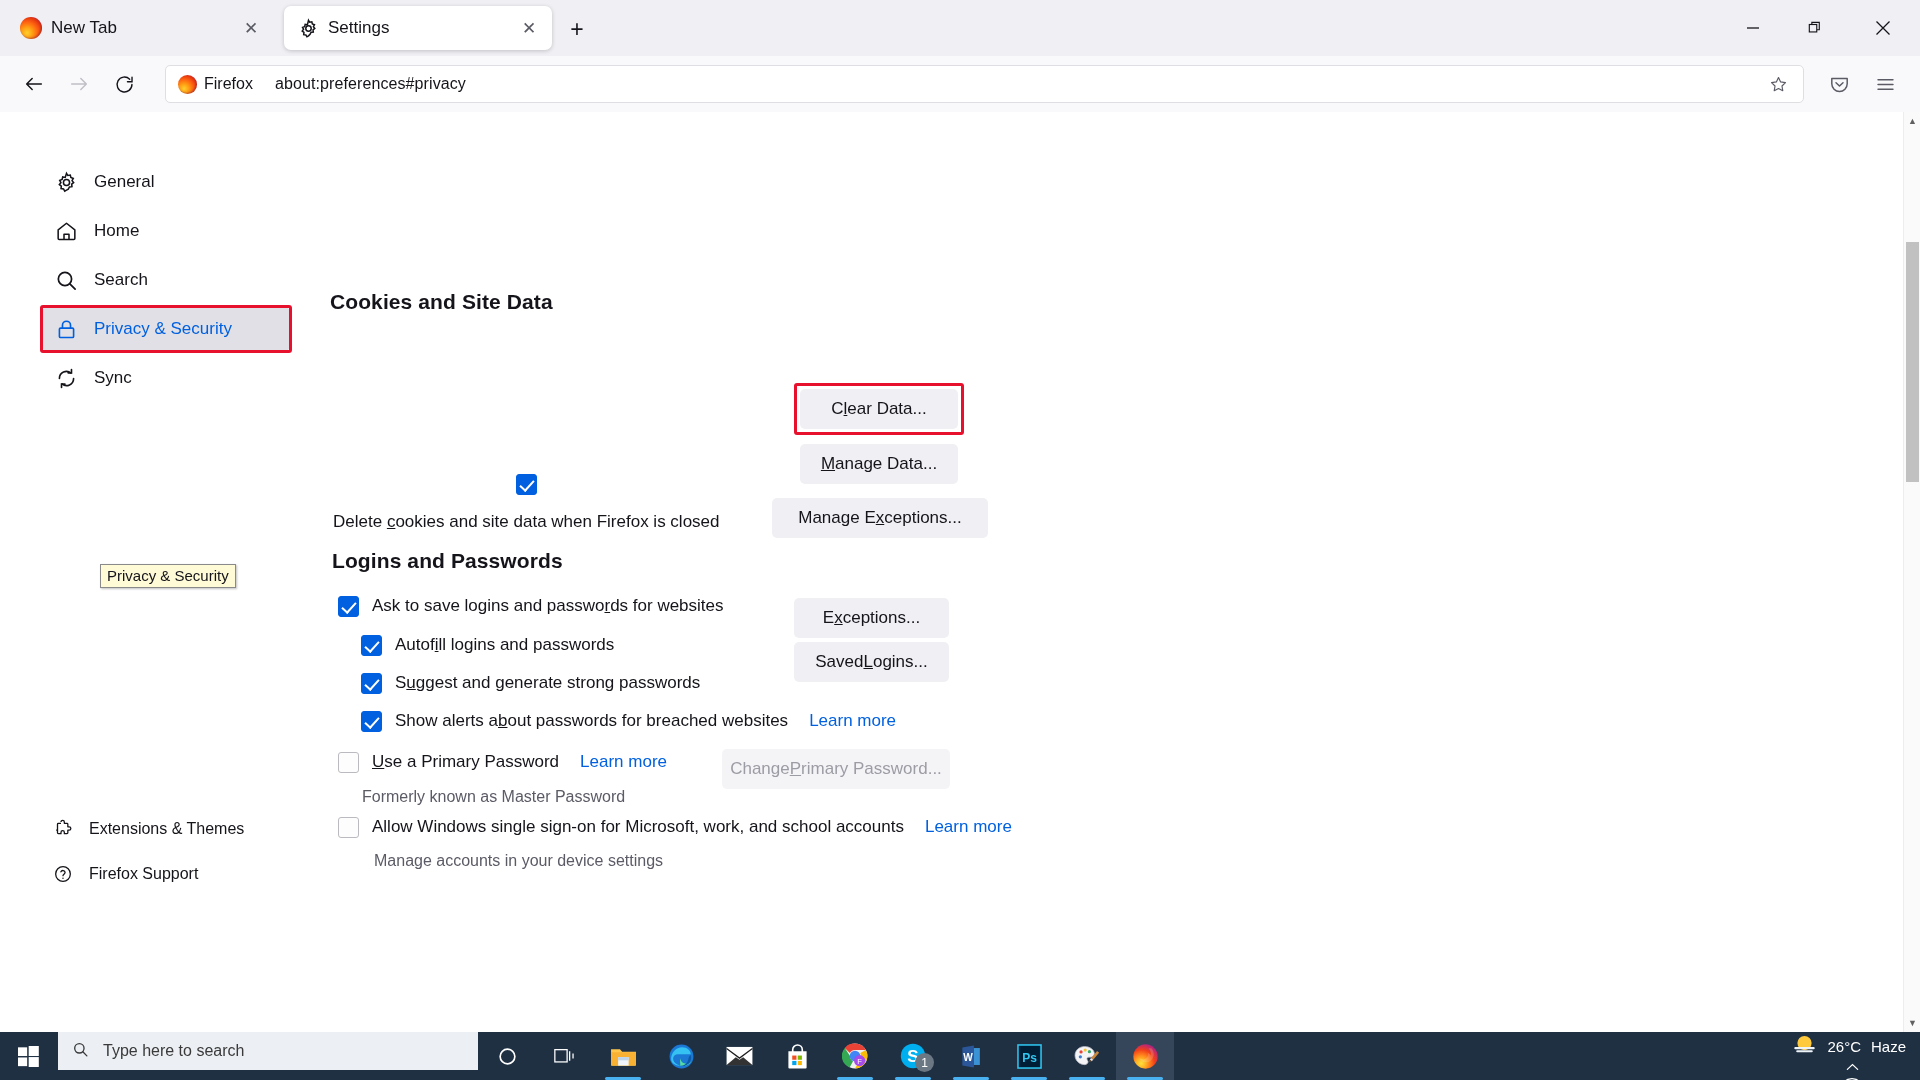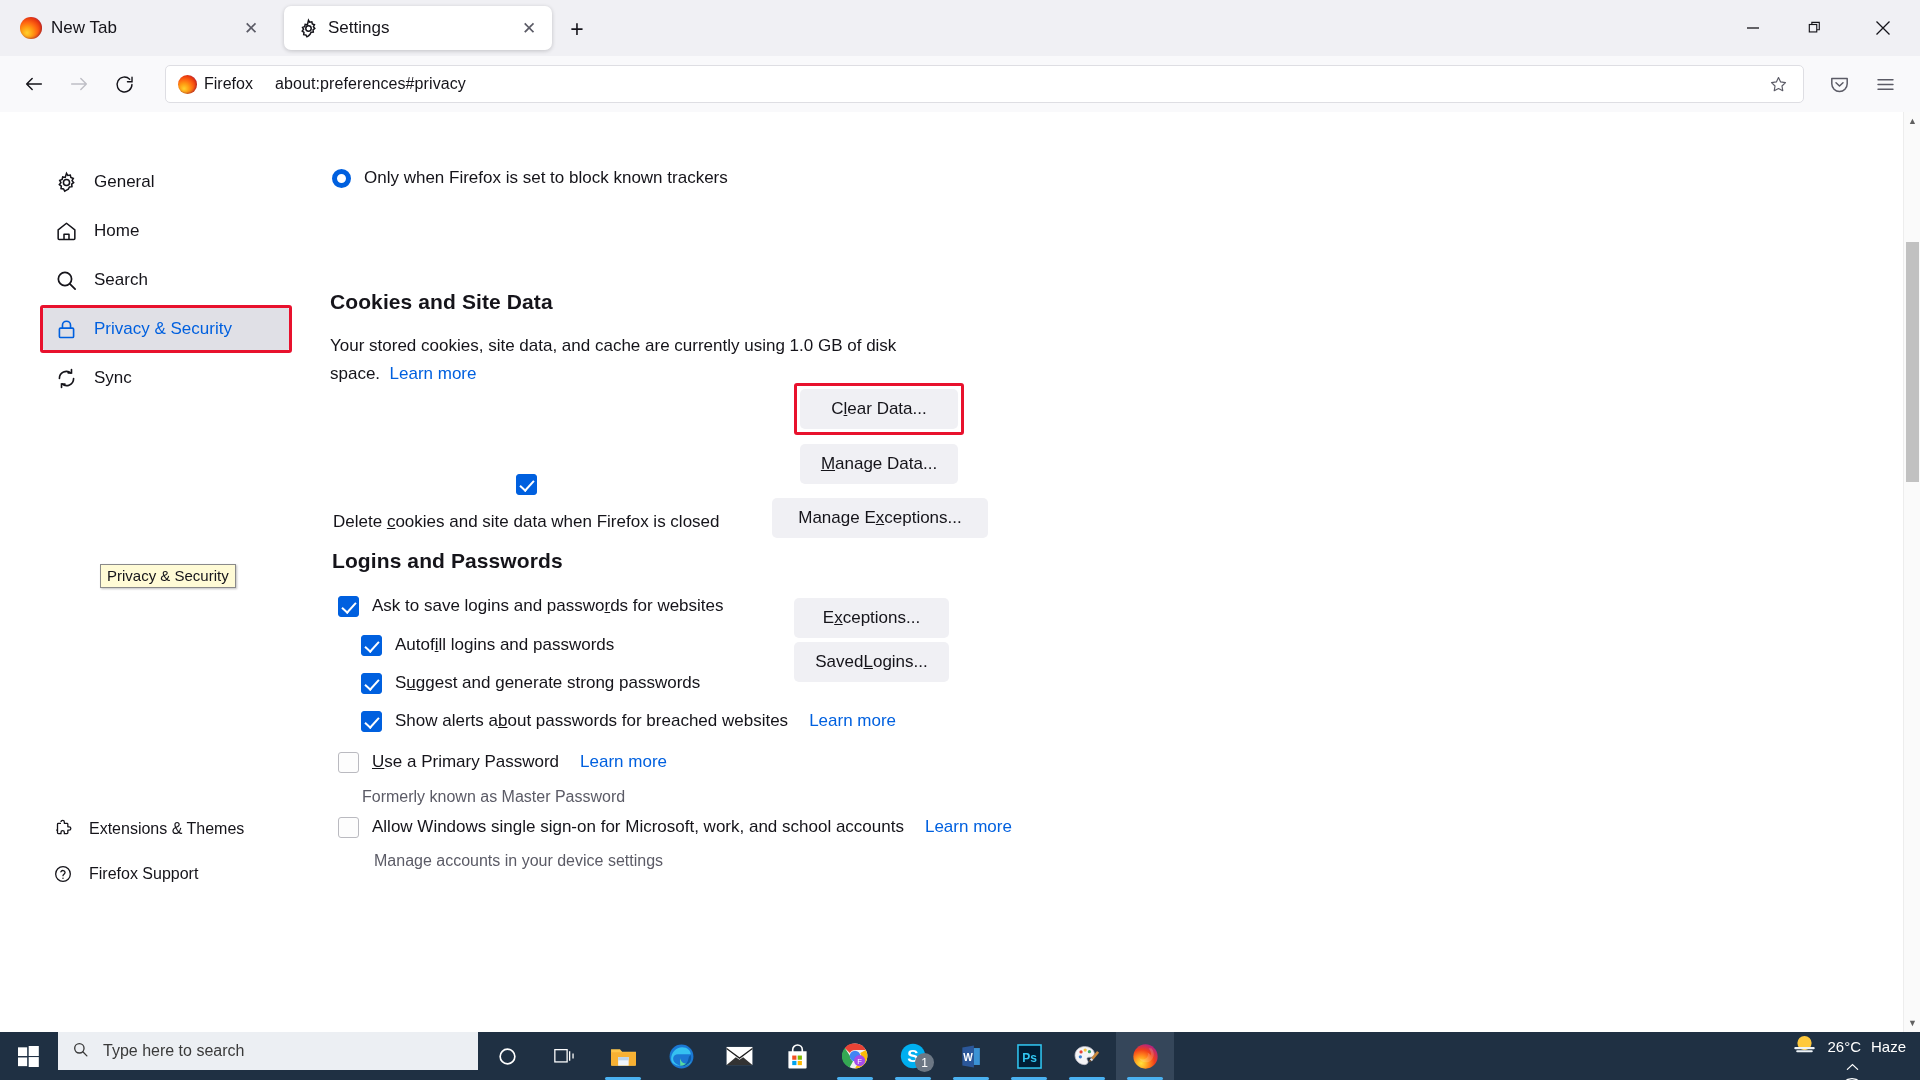--- a/index.html
+++ b/index.html
@@ -299,30 +299,23 @@
               <circle cx="12" cy="17.1" r=".85" fill="#15141a" stroke="none"></circle>
               </svg>
           </span>
           <span>Firefox Support</span>
         </div>
       </div>
     </div>
 
     <div class="content">
 
-      <div style="position:absolute;left:2px;top:52px;display:flex;align-items:center;gap:13px;">
-        <span class="radio-on"></span>
-        <span class="body-text">Only when Firefox is set to block known trackers</span>
-      </div>
 
       <div style="position:absolute;left:0px;top:178px;" class="sec-title">Cookies and Site Data</div>
 
-      <div style="position:absolute;left:0px;top:220px;width:590px;" class="body-text">
-        <span>Your stored cookies, site data, and cache are currently using </span><span>1.0 GB</span><span> of disk space.</span>&nbsp;&nbsp;<span class="link">Learn more</span>
-      </div>
 
       <div class="cbrow" style="position:absolute;left:3px;top:362px;flex-direction:column;">
         <span class="cbx on"></span>
         <span class="body-text"><span>Delete </span><span class="ulk">c</span><span>ookies and site data when Firefox is closed</span></span>
       </div>
 
       <div class="btn" style="position:absolute;left:470px;top:277px;width:158px;">
         <span>C</span>
           <span class="ulk">l</span>
           <span>ear Data...</span>
@@ -381,20 +374,25 @@
 
       <div class="btn" style="position:absolute;left:464px;top:486px;width:155px;">
         <span>E</span>
           <span class="ulk">x</span>
           <span>ceptions...</span>
       </div>
       <div class="btn" style="position:absolute;left:464px;top:530px;width:155px;">
         <span>Saved </span>
           <span class="ulk">L</span>
           <span>ogins...</span>
+      </div>
+      <div class="btn disabled" style="position:absolute;left:392px;top:637px;width:228px;">
+        <span>Change </span>
+          <span class="ulk">P</span>
+          <span>rimary Password...</span>
       </div>
     </div>
   </div>
 
   <div class="vscroll">
     <div class="up">▲</div>
     <div class="thumb" style="top:130px;height:240px;"></div>
     <div class="dn">▼</div>
   </div>
 </div>

